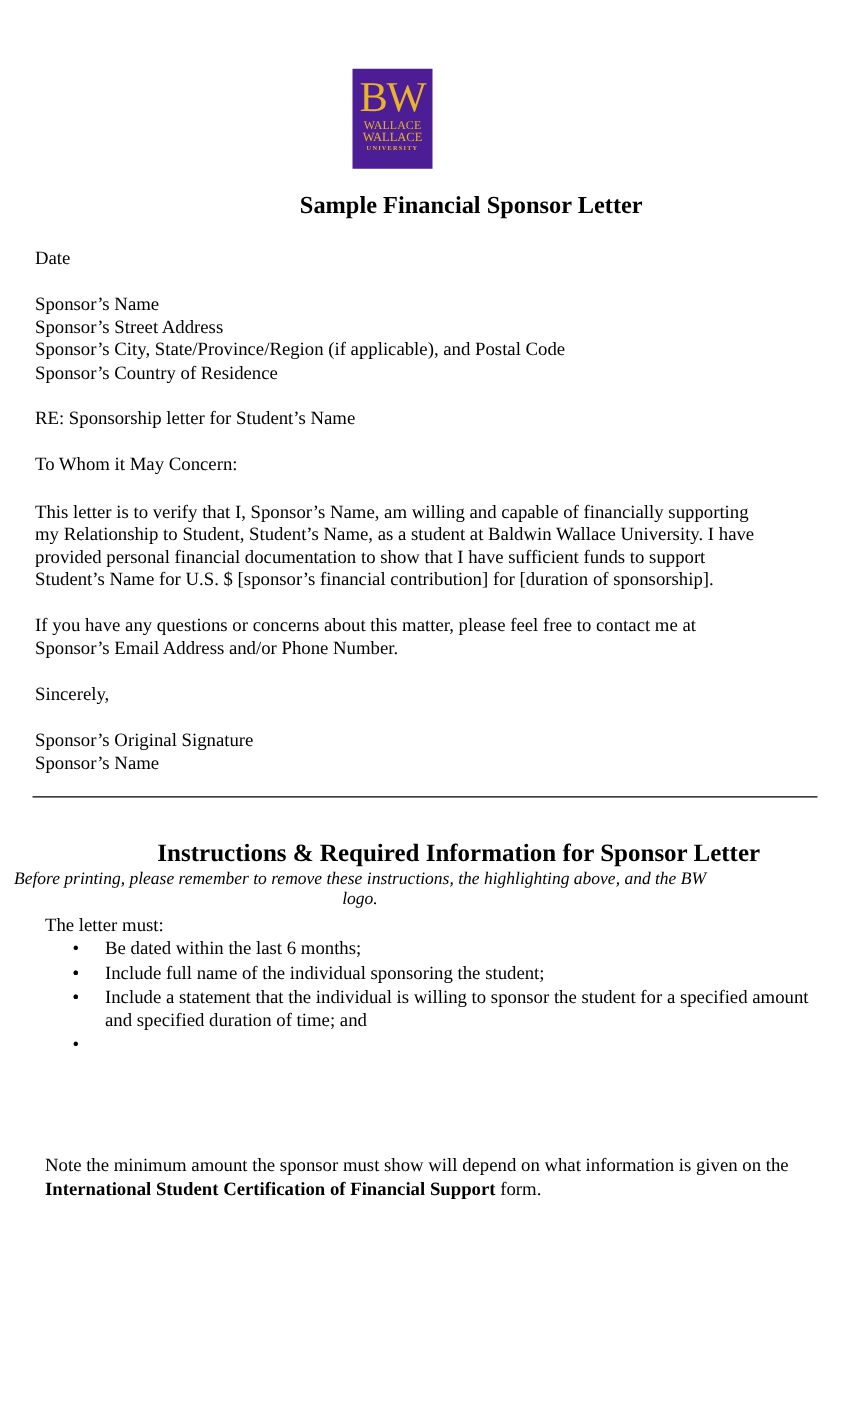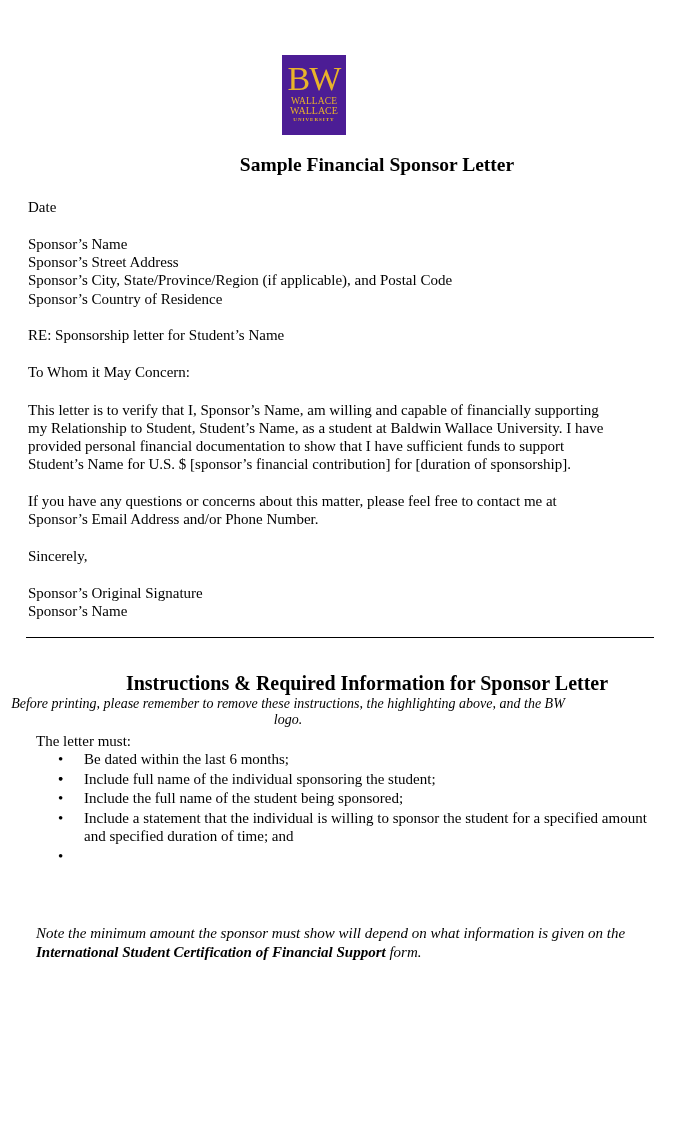--- a/index.html
+++ b/index.html
@@ -16,21 +16,21 @@
     .txt { position: absolute; left: 28px; font-size: 15px; line-height: 18.3px; white-space: nowrap; }
     .rule { position: absolute; left: 26px; top: 637px; width: 628px; height: 0; border-top: 1px solid #000; }
     .h2 { position: absolute; left: 0; width: 694px; top: 672px; text-align: center;
           font-size: 20px; font-weight: bold; padding-left: 20px; }
     .sub { position: absolute; left: 0; width: 576px; top: 696px; text-align: center;
            font-size: 14px; font-style: italic; }
     .must { position: absolute; left: 36px; top: 733px; font-size: 15px; }
     ul.req { position: absolute; left: 36px; top: 750px; width: 620px; margin: 0; padding: 0; list-style: none; }
     ul.req li { position: relative; padding-left: 48px; font-size: 15px; line-height: 18.5px; margin-bottom: 1px; }
     ul.req li .bullet { position: absolute; left: 22px; top: 0; }
-    .note { position: absolute; left: 36px; top: 924px; width: 620px; font-size: 15px; line-height: 19px; font-style: italic; }
+    .note { position: absolute; left: 36px; top: 924px; width: 620px; font-size: 15px; line-height: 19px; }
     .note b { font-weight: bold; }
   </style>
 </head>
 <body>
 
 <div class="logo">
   <div class="bw">BW</div>
   <div class="l2">WALLACE</div>
   <div class="l3">WALLACE</div>
   <div class="l4">UNIVERSITY</div>
@@ -76,21 +76,20 @@
   </li>
   <li>
     <span class="bullet">•</span>
   </li>
   <li>
     <span class="bullet">•</span>
     <span>Include full name of the individual sponsoring the student;</span>
   </li>
   <li>
     <span class="bullet">•</span>
-    <span>Include the full name of the student being sponsored;</span>
   </li>
   <li>
     <span class="bullet">•</span>
     <span>Include a statement that the individual is willing to sponsor the student for a specified amount and specified duration of time; and</span>
   </li>
   <li>
     <span class="bullet">•</span>
   </li>
 </ul>
 

